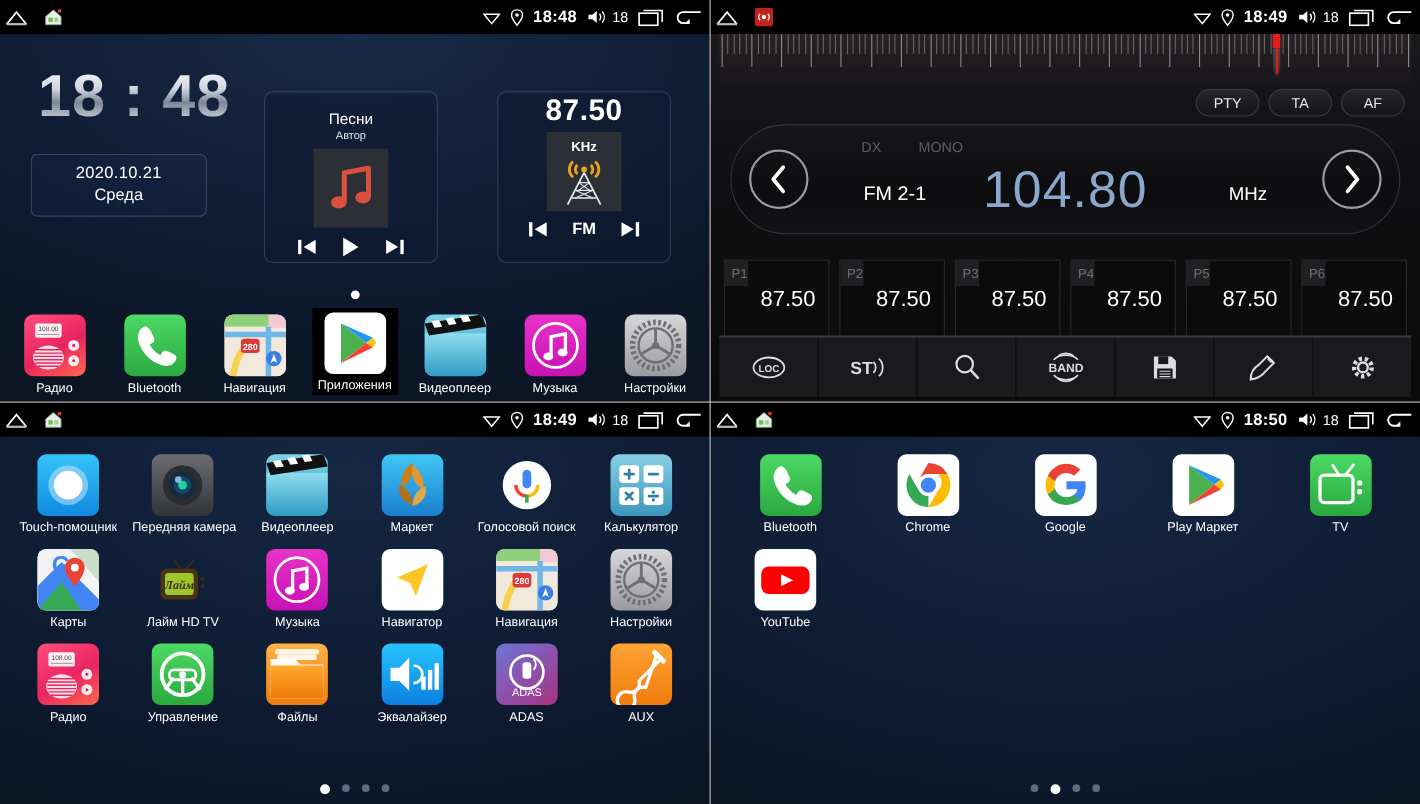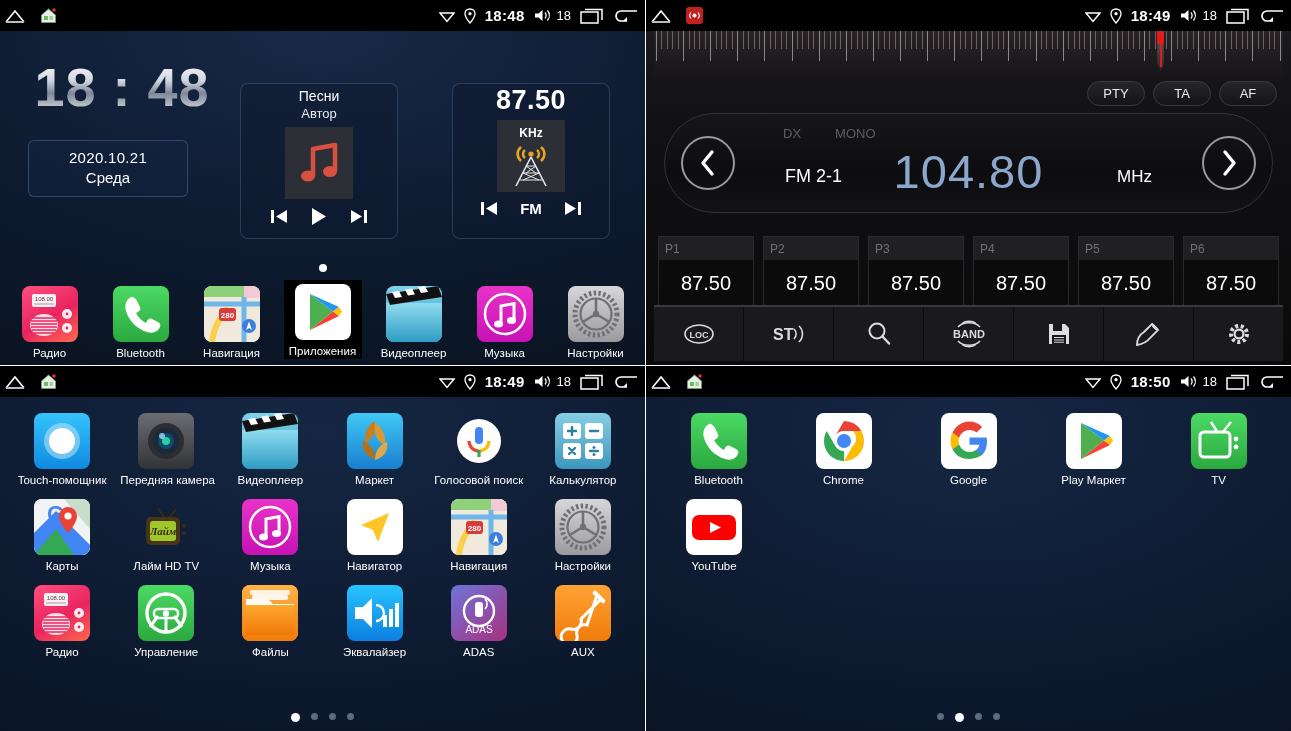--- a/index.html
+++ b/index.html
@@ -56,24 +56,24 @@
   }
   .date-main { font-size:15px; letter-spacing:0.3px; }
   .date-sub { font-size:15px; margin-top:3px; }
 
   .widget {
     position:absolute; top:52px;
     border:1px solid rgba(110,140,190,0.3); border-radius:8px;
     background:rgba(14,26,48,0.55);
     display:flex; flex-direction:column; align-items:center;
   }
-  .w-music { left:240px; width:158px; height:156px; padding-top:4px; }
+  .w-music { left:240px; width:158px; height:156px; padding-top:16px; }
   .w-radio { left:452px; width:158px; height:156px; padding-top:2px; }
   .w-title { color:#fff; font-size:14px; line-height:1.25; }
-  .w-sub { color:#e6eaf0; font-size:13px; }
+  .w-sub { color:#e6eaf0; font-size:10px; }
   .w-freq { color:#fff; font-size:27px; font-weight:bold; letter-spacing:0.5px; line-height:1.05;}
   .art {
     width:68px; height:72px; margin-top:6px; background:#2c2f36;
     display:flex; align-items:center; justify-content:center; position:relative;
   }
   .art-radio { flex-direction:column; gap:1px; padding-top:3px; }
   .khz { color:#fff; font-size:12px; font-weight:bold; }
   .wctrl {
     display:flex; align-items:center; justify-content:center;
     gap:22px; margin-top:8px; color:#fff;
@@ -141,21 +141,21 @@
   .bandlbl { position:absolute; left:120px; top:52px; color:#fff; font-size:18px; }
   .bigfreq {
     position:absolute; left:0; right:0; top:30px; text-align:center;
     color:#8ba7cc; font-size:47px; font-weight:300; letter-spacing:1px;
   }
   .unitlbl { position:absolute; right:120px; top:53px; color:#fff; font-size:17px; }
 
   .presets { position:absolute; left:12px; right:12px; top:205px; display:flex; gap:9px; }
   .preset {
     flex:1; height:72px; border:1px solid #2a2a2e; background:#0b0b0c;
-    display:flex; flex-direction:column;
+    display:flex; flex-direction:row;
   }
   .preset-h {
     height:23px; background:#202023; color:#6f7178; font-size:12px;
     display:flex; align-items:center; padding-left:6px;
   }
   .preset-v { flex:1; display:flex; align-items:center; justify-content:center; color:#fff; font-size:20px; }
 
   .rtoolbar {
     position:absolute; left:8px; right:8px; bottom:4px; height:56px;
     background:#1a1a1c; border-top:2px solid #3a3a3e;

